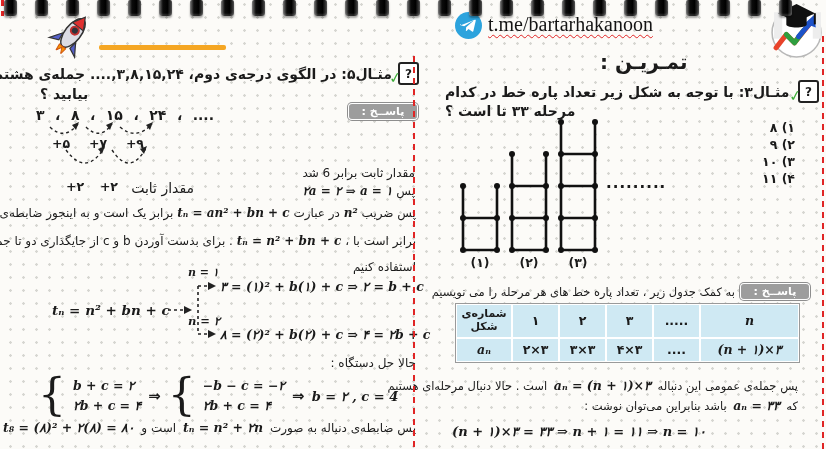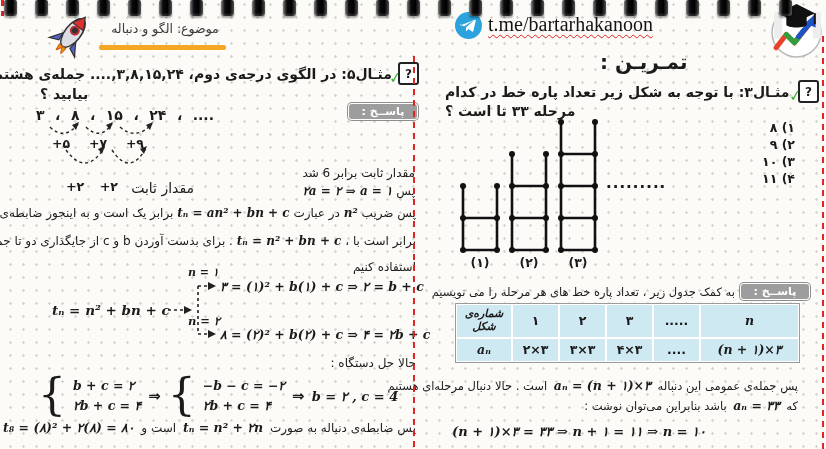--- a/index.html
+++ b/index.html
@@ -23,21 +23,21 @@
   .redline.center{left:413px;top:56px;bottom:0;}
   .redline.right{left:822px;top:36px;bottom:0;}
   .redline.leftstub{left:1px;top:0;height:16px;width:3px;}
   
   .topic-label{position:absolute;left:96px;top:21px;width:138px;text-align:center;font-size:12.5px;color:#3c3c3c;direction:rtl;}
   .topic-bar{position:absolute;left:99px;top:45px;width:127px;height:5px;background:var(--c-accent_orange);border-radius:2px;}
   .tg-handle{position:absolute;left:488px;top:13px;font-family:Liberation Serif, serif;font-size:20px;color:#141414;
     text-decoration:underline wavy var(--c-brand_red) 1px;text-underline-offset:3px;}
   .svgabs{position:absolute;}
   
-  .fa{direction:rtl;font-style:italic;}
+  .fa{direction:rtl;}
   .qline{position:absolute;text-align:left;direction:rtl;font-weight:bold;font-size:14px;white-space:nowrap;}
   .hand{position:absolute;text-align:right;direction:rtl;font-size:12px;white-space:nowrap;}
   .math{font-family:"DejaVu Serif","DejaVu Sans",serif;font-style:italic;font-weight:bold;direction:ltr;unicode-bidi:isolate;}
   .mathabs{position:absolute;white-space:nowrap;font-size:12.5px;}
   
   .qicon{position:absolute;width:17px;height:19px;border:2px solid #222;border-radius:3px;background:#fff;
     display:flex;align-items:center;justify-content:center;font-weight:bold;font-size:12px;z-index:2;}
   .qicon .chk{position:absolute;left:-11px;top:5px;color:var(--c-check_green);font-size:15px;font-weight:bold;transform:rotate(-8deg);}
   
   .badge{position:absolute;background:var(--c-badge_gray);color:#fff;font-size:11px;font-weight:bold;text-align:center;
@@ -103,21 +103,20 @@
   <div class="redline right"></div>
 
   <svg class="svgabs" style="left:50px;top:9px;transform:rotate(38deg);" width="46" height="48" viewBox="0 0 46 48">
     <ellipse cx="23" cy="24" rx="8" ry="17" fill="#dcdce4" stroke="#333" stroke-width="1.5"></ellipse>
     <path d="M23 4 L30 16 H16 Z" fill="#e03030" stroke="#333" stroke-width="1.2"></path>
     <circle cx="23" cy="21" r="4" fill="#2e323a" stroke="#c03030" stroke-width="2"></circle>
     <path d="M15 30 L7 42 L16 38 Z" fill="#5560c8" stroke="#333" stroke-width="1.2"></path>
     <path d="M31 30 L39 42 L30 38 Z" fill="#5560c8" stroke="#333" stroke-width="1.2"></path>
     <path d="M19 41 L20 48 L23 42 L26 48 L27 41 Z" fill="#f59300" stroke="#d05510" stroke-width="1"></path>
   </svg>
-  <div class="topic-label">موضوع: الگو و دنباله</div>
   <div class="topic-bar"></div>
 
   <svg class="svgabs" style="left:455px;top:12px;" width="27" height="27" viewBox="0 0 24 24">
     <circle cx="12" cy="12" r="12" fill="#2ca3dd"></circle>
     <path d="M5.2 11.7 L17.6 6.9 c.6-.22 1.05.12.84.95 l-2.1 9 c-.16.62-.58.78-1.15.46 L12 15.1 l-1.55 1.5 c-.22.2-.42.36-.8.36 l.26-3.35 6.05-5.45 c.26-.23-.06-.36-.42-.14 L8.1 12.7 4.98 11.73 c-.62-.2-.55-.78.22-1.03 Z" fill="#fff"></path>
   </svg>
   <div class="tg-handle">t.me/bartarhakanoon</div>
 
   <svg class="svgabs" style="left:768px;top:2px;" width="57" height="57" viewBox="0 0 56 56">
     <circle cx="28" cy="30" r="24" fill="#fff" stroke="#b8b8b8" stroke-width="1.5"></circle>

